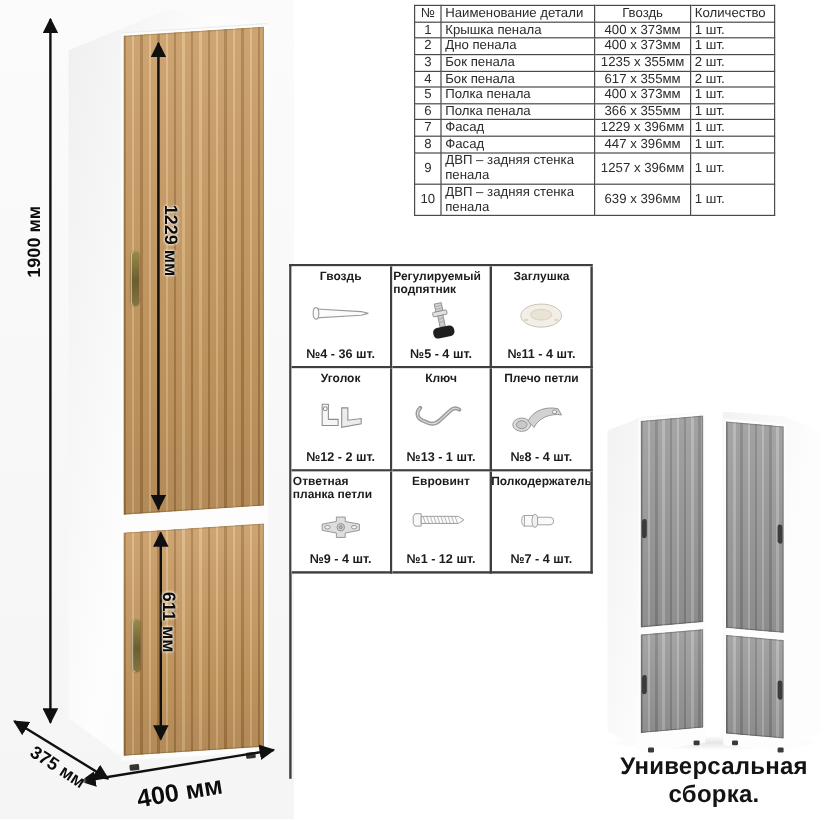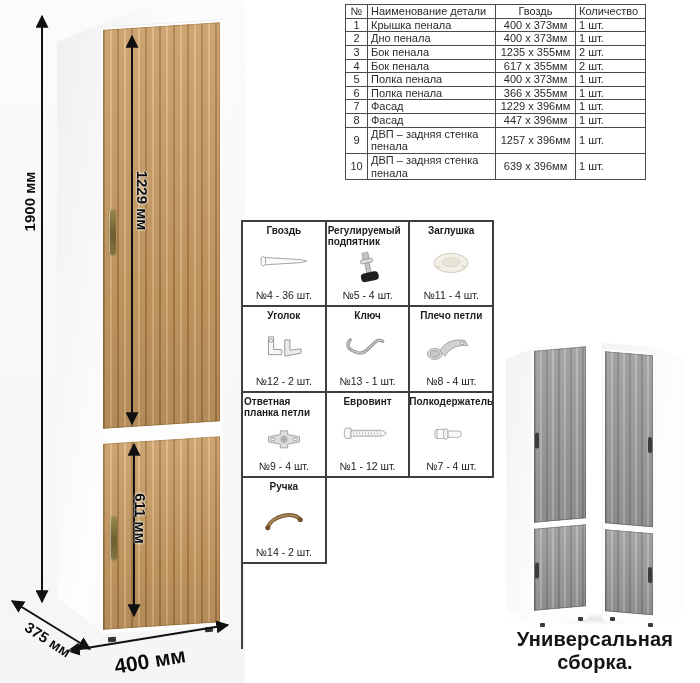--- a/index.html
+++ b/index.html
@@ -53,21 +53,21 @@
   .parts-table .c-qty { width:70px; text-align:left; }
 
   
   .hw-grid { position:absolute; left:241px; top:220px; width:253px;
     display:grid; grid-template-columns:repeat(3,83.7px); grid-template-rows:repeat(5,85.4px);
     border-top:2px solid #3f3f3f; border-left:2px solid #3f3f3f; background:transparent; }
   .hw-cell { border-right:2px solid #3f3f3f; border-bottom:2px solid #3f3f3f; background:#fff;
     display:flex; flex-direction:column; align-items:center; justify-content:space-between;
     padding:3px 1px 4px; overflow:hidden; }
   .hw-title { font-weight:bold; font-size:10px; line-height:1.12; text-align:left; color:#1c1c1c; }
-  .hw-qty { font-weight:normal; font-size:10.5px; color:#1c1c1c; white-space:nowrap; }
+  .hw-qty { font-weight:bold; font-size:10.5px; color:#1c1c1c; white-space:nowrap; }
   .hw-icon { flex:1; display:flex; align-items:center; justify-content:center; width:100%; min-height:0; }
   .hw-icon svg { width:66px; height:34px; }
 
   
   .uni-scene { position:absolute; left:490px; top:335px; width:210px; height:340px; }
   .uni-shadow { position:absolute; left:14px; top:278px; width:180px; height:12px;
     background:radial-gradient(ellipse at center, rgba(0,0,0,.10), rgba(0,0,0,0) 70%); }
   .uni-body { position:absolute; width:82px; height:284px;
     background:linear-gradient(100deg,#f2f2f2,#fdfdfd 60%); }
   .uni-body.left { left:16px; top:8px;
@@ -302,29 +302,20 @@
     <div class="hw-cell">
       <div class="hw-title">Полкодержатель</div>
       <div class="hw-icon">
         <svg viewBox="0 0 70 46">
             <use href="#shelf-pin-icon"></use>
           </svg>
       </div>
       <div class="hw-qty">№7 - 4 шт.</div>
     </div>
 
-    <div class="hw-cell">
-      <div class="hw-title">Ручка</div>
-      <div class="hw-icon">
-        <svg viewBox="0 0 70 46">
-            <use href="#handle-icon"></use>
-          </svg>
-      </div>
-      <div class="hw-qty">№14 - 2 шт.</div>
-    </div>
   </div>
 
   <div class="uni-scene">
     <div class="uni-shadow"></div>
 
     <div class="uni-body left"></div>
     <div class="uni-face left">
       <div class="gray-door g-top"></div>
       <div class="dark-handle" style="left:3px; top:84px;"></div>
       <div class="gray-door g-bottom"></div>

